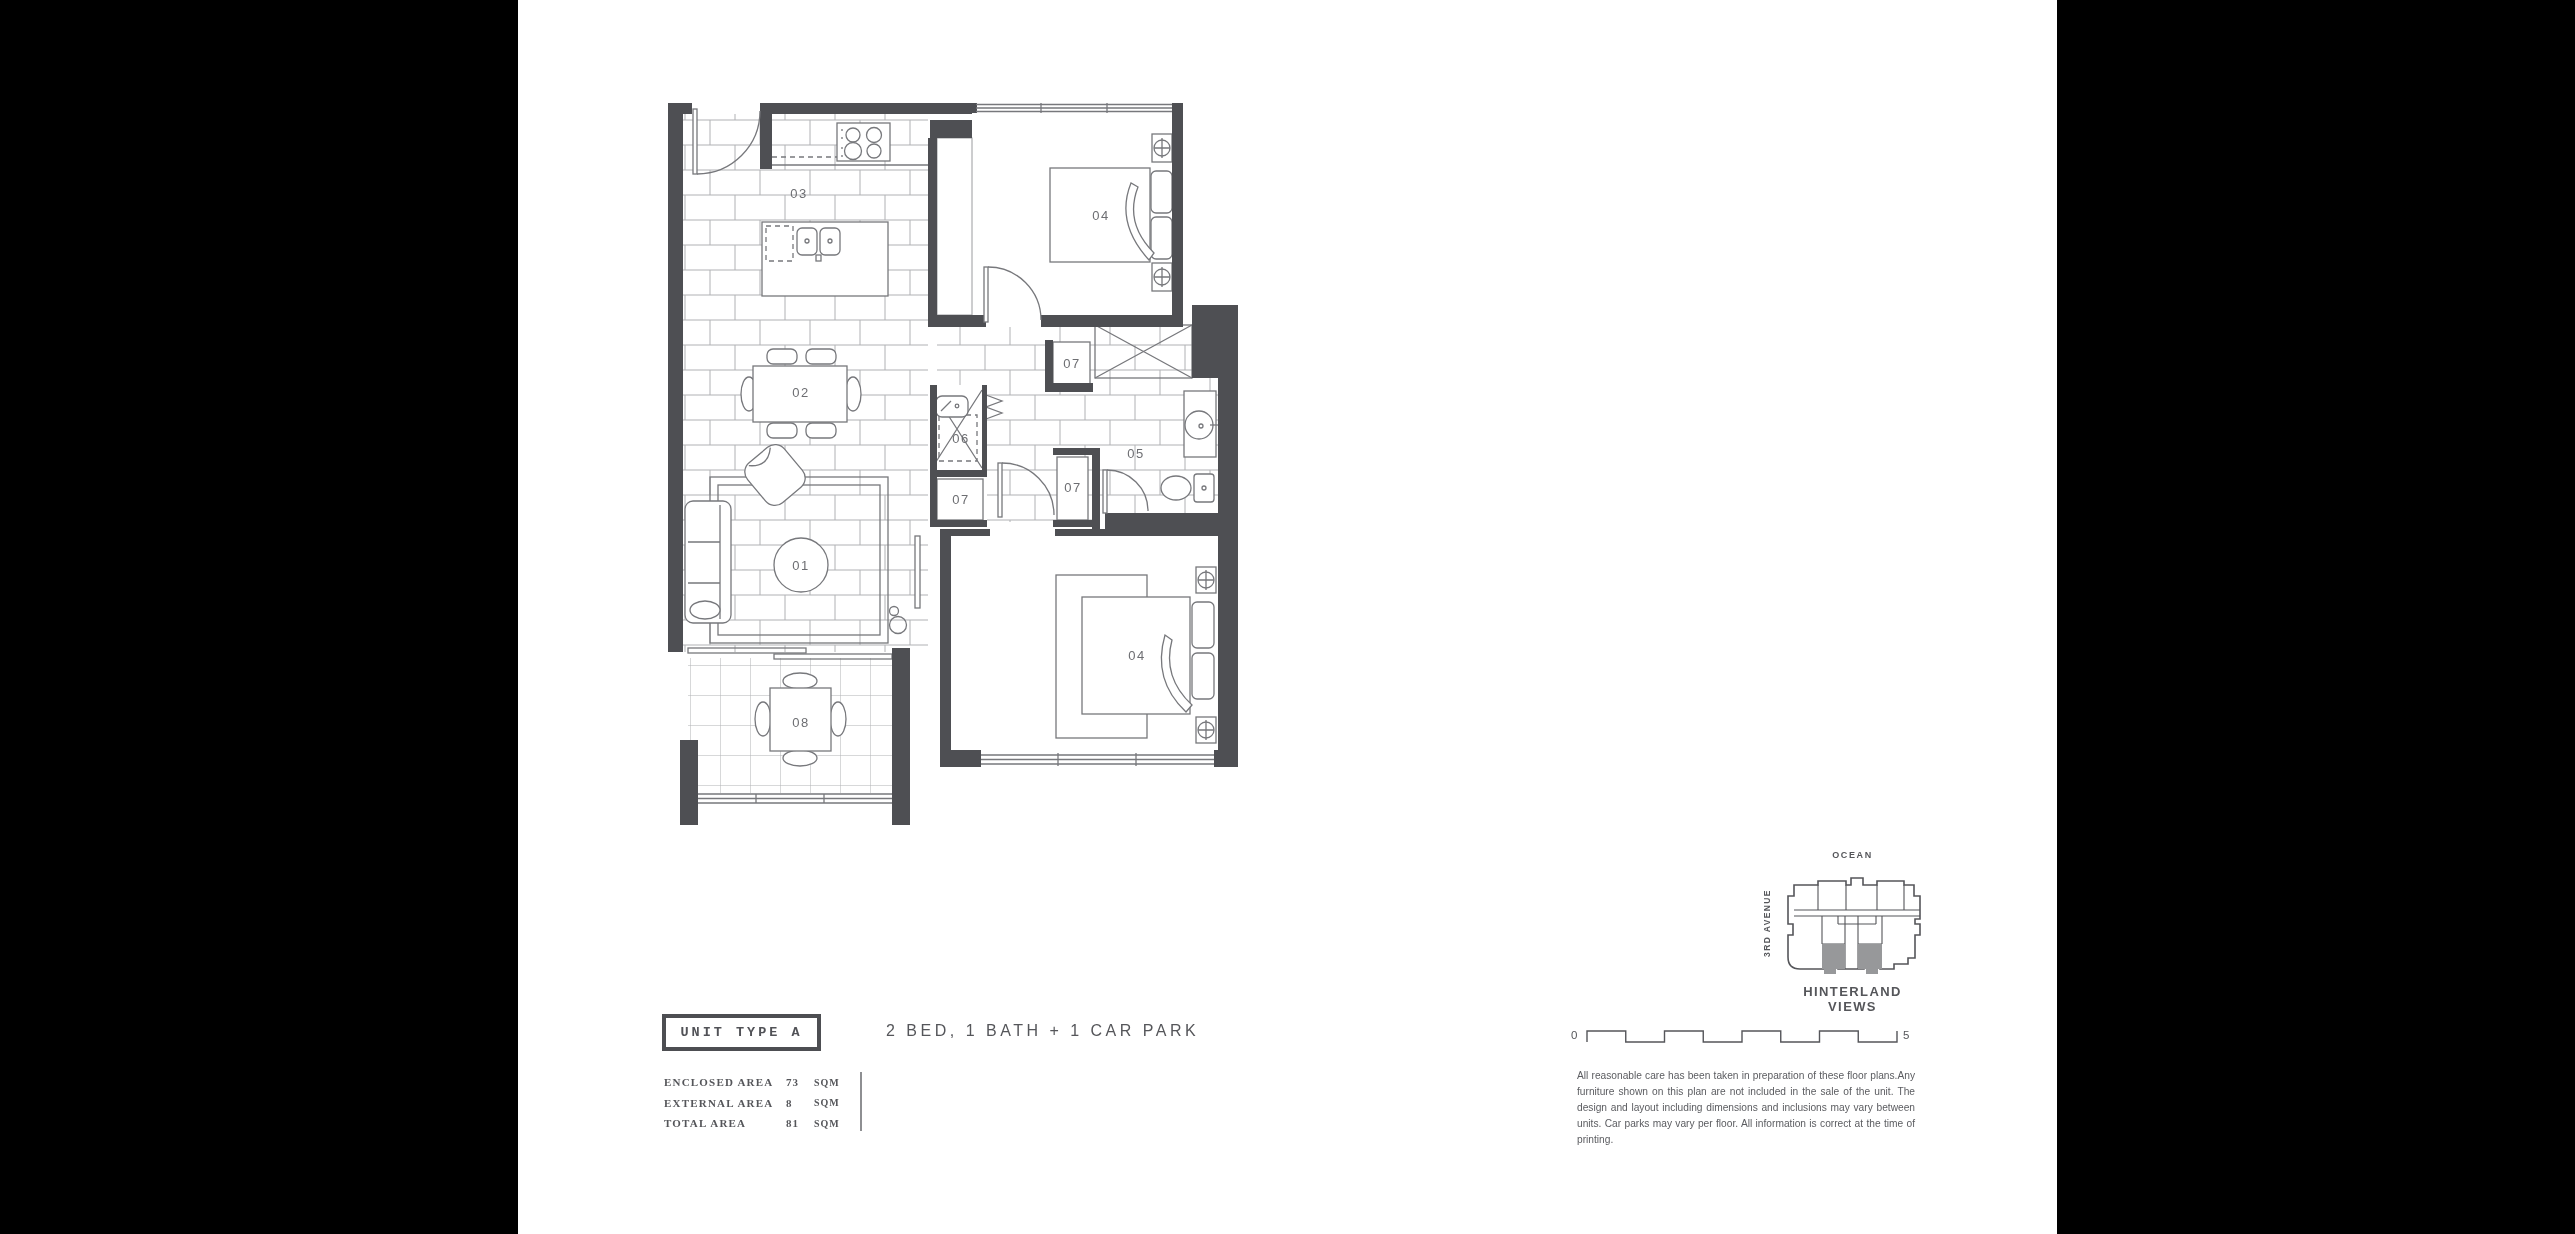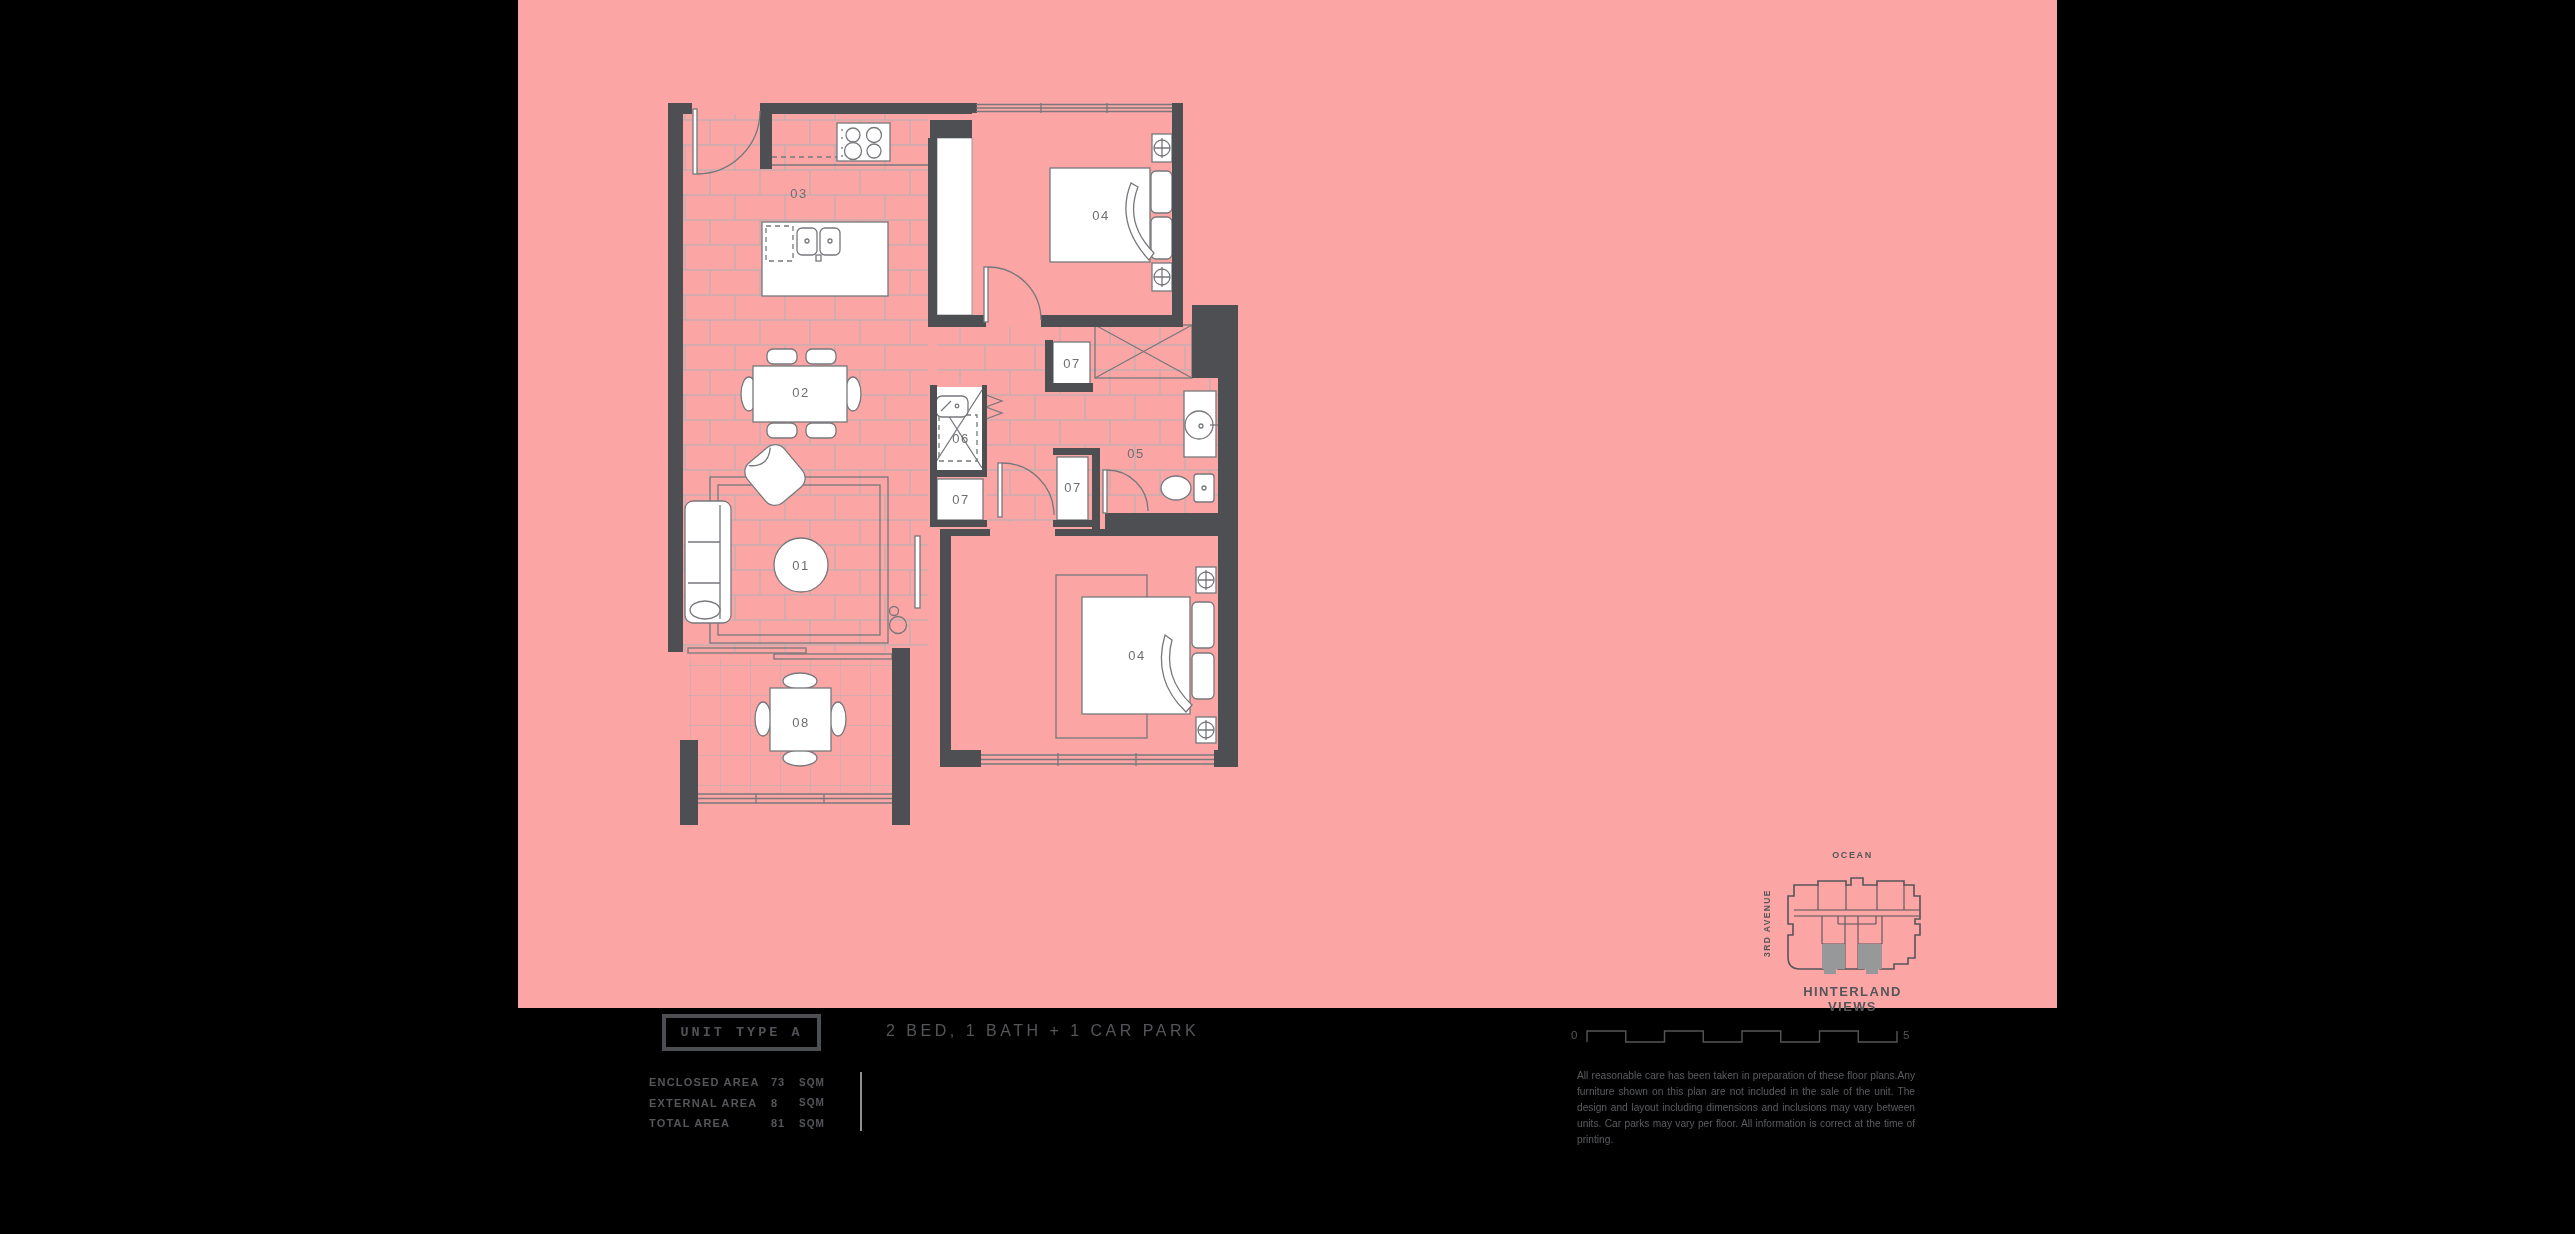--- a/index.html
+++ b/index.html
@@ -1,31 +1,31 @@
 <!DOCTYPE html>
 <html><head>
 <meta charset="utf-8">
 <style>
   * { margin:0; padding:0; box-sizing:border-box; }
   html,body { width:2575px; height:1234px; background:#000; overflow:hidden;
               font-family:"Liberation Sans", sans-serif; }
-  .page { position:absolute; left:518px; top:0; width:1539px; height:1008px; background:#fca5a5; }
+  .page { position:absolute; left:518px; top:0; width:1539px; height:1234px; background:#ffffff; }
 
   
   .plan-svg { position:absolute; left:142px; top:95px; }
 
   
   .title-box { position:absolute; left:144px; top:1014px; width:159px; height:37px;
                border:4px solid #4d4e52; display:flex; align-items:center; justify-content:center;font-family:Liberation Mono, monospace; }
   .title-box span { font-size:13.5px; font-weight:700; letter-spacing:3px; color:#515257; }
   .subtitle { position:absolute; left:368px; top:1022px; font-size:16px; font-weight:500;
               letter-spacing:3.5px; color:#55565a; }
 
   
-  .area-table { position:absolute; left:131px; top:1072px; width:178px; }
+  .area-table { position:absolute; left:146px; top:1072px; width:178px;font-family:Liberation Serif, serif; }
   .area-row { display:flex; height:20.5px; align-items:center; }
   .area-label { width:122px; font-size:11px; font-weight:600; letter-spacing:1.2px; color:#55565a; }
   .area-value { width:28px; font-size:11px; font-weight:600; letter-spacing:1px; color:#55565a; }
   .area-unit  { font-size:10px; font-weight:600; letter-spacing:1px; color:#55565a; }
 
   .divider-v { position:absolute; left:342px; top:1072px; width:1.5px; height:59px; background:#8e8f92; }
 
   
   .legend { position:absolute; left:370px; top:1072px; }
   .legend div { height:20.5px; display:flex; align-items:center;

